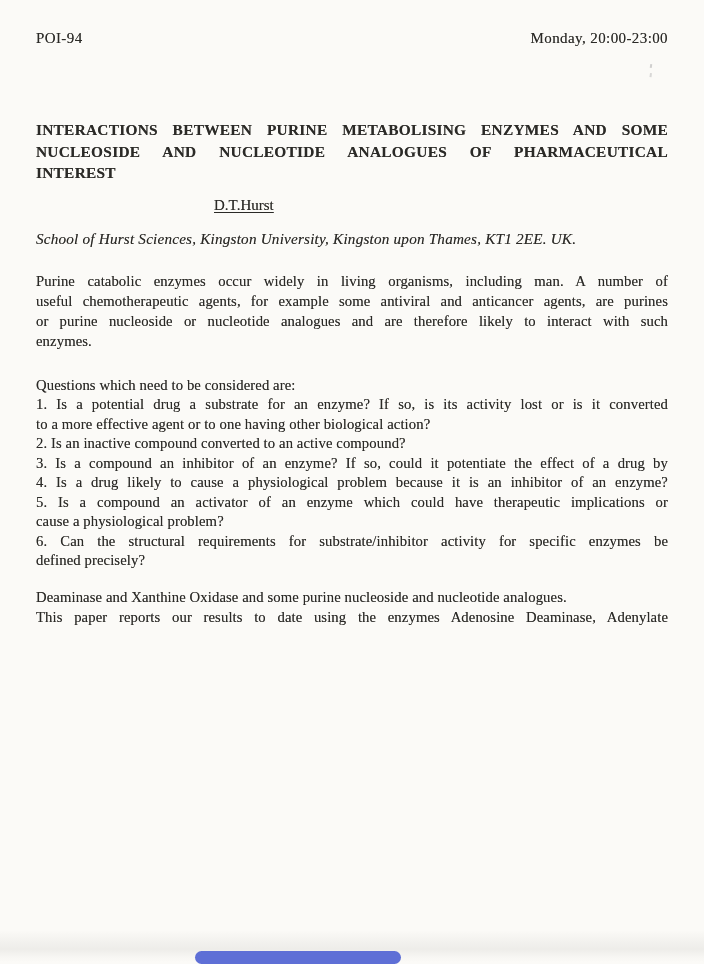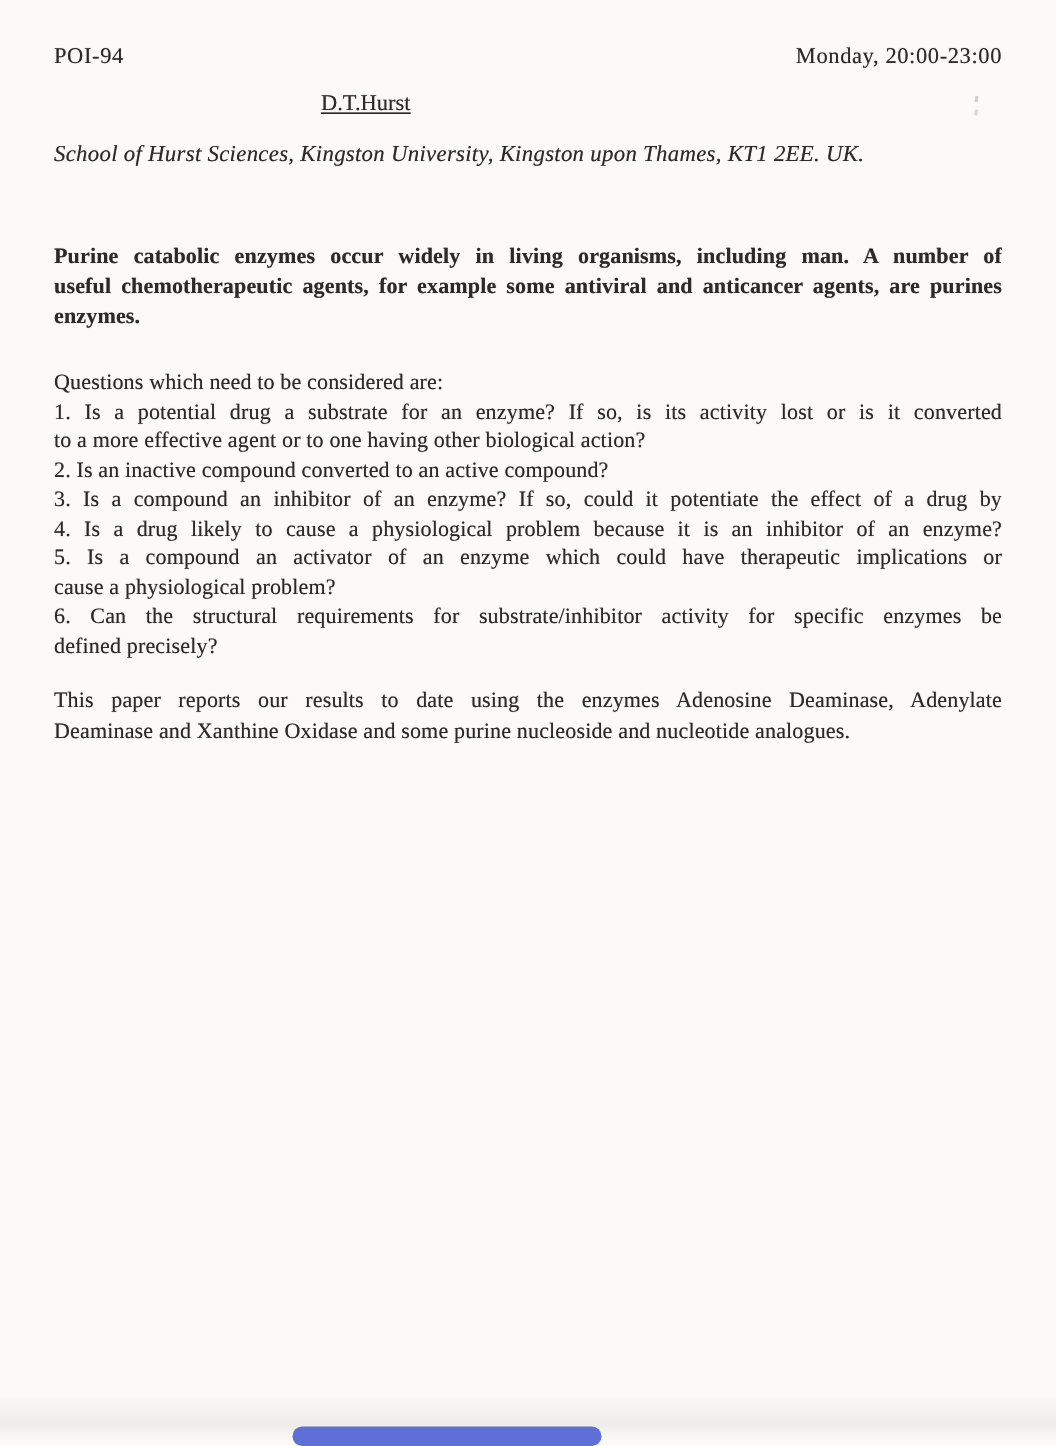--- a/index.html
+++ b/index.html
@@ -50,21 +50,21 @@
     margin-top: 27px;
   }
   .affiliation-line {
     margin-top: 14px;
     font-style: italic;
     font-size: 15.2px;
     line-height: 20px;
     letter-spacing: 0.2px;
   }
   .body-text { font-size: 14.7px; letter-spacing: 0.1px; }
-  .para1 { margin-top: 48px; line-height: 20px; font-weight: bold; }
+  .para1 { margin-top: 22px; line-height: 20px; }
   .questions { margin-top: 25px; line-height: 19.5px; }
   .closing { margin-top: 16px; line-height: 20.5px; }
   .scan-smudge {
     position: absolute;
     left: 650px; top: 64px;
     width: 2px; height: 4px;
     background: rgba(125,125,130,0.35);
     box-shadow: 1px 9px 0 rgba(125,125,130,0.28);
     transform: rotate(8deg);
   }
@@ -93,49 +93,55 @@
 <body>
 
 <div class="page">
   <div class="content">
 
     <div class="header-row">
       <span>POI-94</span>
       <span>Monday, 20:00-23:00</span>
     </div>
 
+    <div class="title-block">
+      <div class="tline just">INTERACTIONS BETWEEN PURINE METABOLISING ENZYMES AND SOME</div>
+      <div class="tline just">NUCLEOSIDE AND NUCLEOTIDE ANALOGUES OF PHARMACEUTICAL</div>
+      <div class="tline">INTEREST</div>
+    </div>
 
     <div class="author-line">
       <span>D.T.Hurst</span>
     </div>
 
     <div class="affiliation-line">School of Hurst Sciences, Kingston University, Kingston upon Thames, KT1 2EE. UK.</div>
 
     <div class="body-text para1">
       <div class="tline just">Purine catabolic enzymes occur widely in living organisms, including man. A number of</div>
       <div class="tline just">useful chemotherapeutic agents, for example some antiviral and anticancer agents, are purines</div>
+      <div class="tline just">or purine nucleoside or nucleotide analogues and are therefore likely to interact with such</div>
       <div class="tline">enzymes.</div>
     </div>
 
     <div class="body-text questions">
       <div class="tline">Questions which need to be considered are:</div>
       <div class="tline just">1. Is a potential drug a substrate for an enzyme? If so, is its activity lost or is it converted</div>
       <div class="tline">to a more effective agent or to one having other biological action?</div>
       <div class="tline">2. Is an inactive compound converted to an active compound?</div>
       <div class="tline just">3. Is a compound an inhibitor of an enzyme? If so, could it potentiate the effect of a drug by</div>
       <div class="tline just">4. Is a drug likely to cause a physiological problem because it is an inhibitor of an enzyme?</div>
       <div class="tline just">5. Is a compound an activator of an enzyme which could have therapeutic implications or</div>
       <div class="tline">cause a physiological problem?</div>
       <div class="tline just">6. Can the structural requirements for substrate/inhibitor activity for specific enzymes be</div>
       <div class="tline">defined precisely?</div>
     </div>
 
     <div class="body-text closing">
+      <div class="tline">Deaminase and Xanthine Oxidase and some purine nucleoside and nucleotide analogues.</div>
       <div class="tline just">This paper reports our results to date using the enzymes Adenosine Deaminase, Adenylate</div>
-      <div class="tline">Deaminase and Xanthine Oxidase and some purine nucleoside and nucleotide analogues.</div>
     </div>
 
   </div>
 
   <div class="scan-smudge"></div>
   <div class="scanner-shadow"></div>
   <div class="indicator-bar"></div>
 </div>
 
 </body></html>

